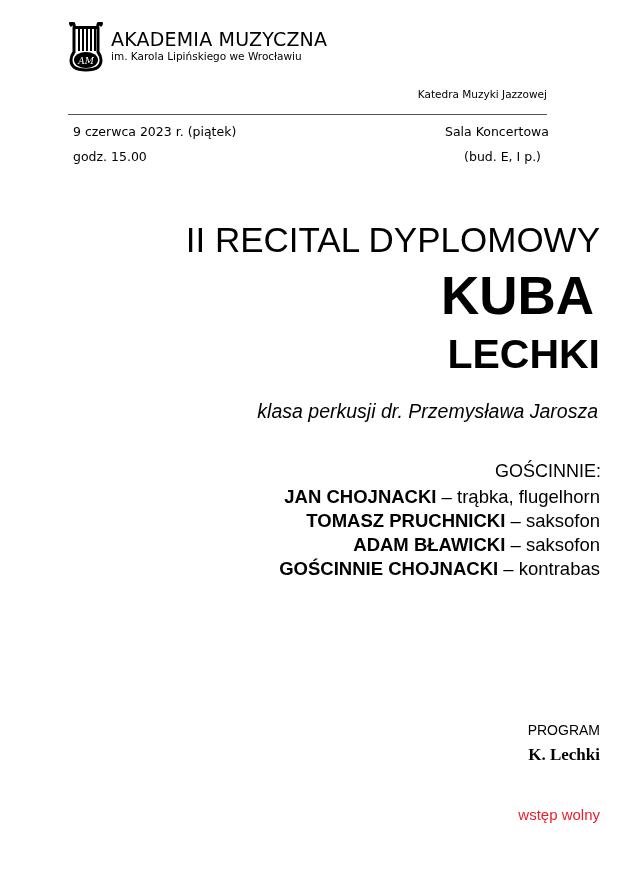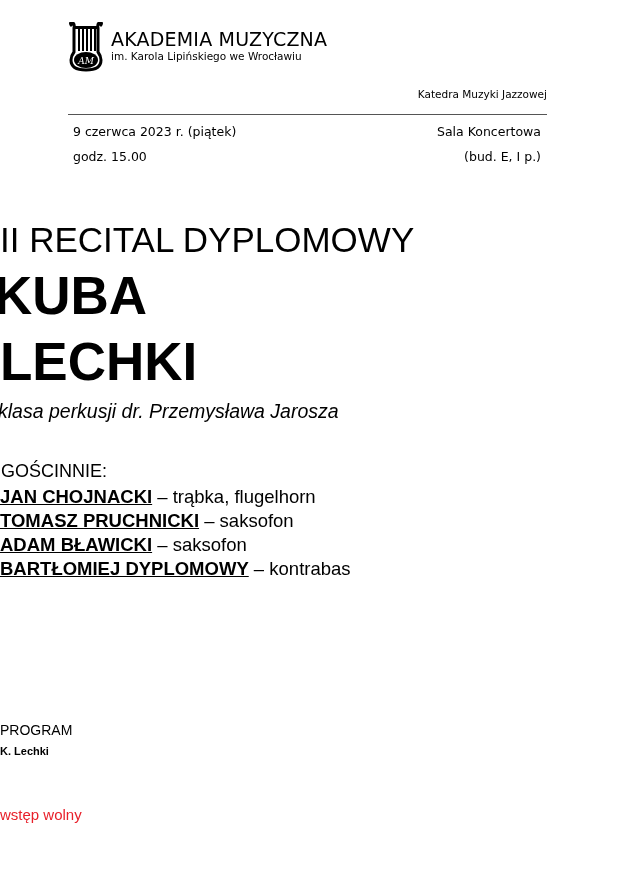--- a/index.html
+++ b/index.html
@@ -9,36 +9,36 @@
 
   .logo { position: absolute; left: 68px; top: 22px; width: 36px; height: 50px; }
   .brand-title { position: absolute; left: 111px; top: 28px; font-size: 19px; letter-spacing: 0.2px; }
   .brand-sub { position: absolute; left: 111px; top: 50px; font-size: 10.5px; }
 
   .dept { position: absolute; right: 73px; top: 88px; font-size: 10.5px; }
   .rule { position: absolute; left: 68px; top: 114px; width: 479px; height: 1px; background: #555; }
 
   .date { position: absolute; left: 73px; top: 124px; font-size: 12.5px; }
   .time { position: absolute; left: 73px; top: 149px; font-size: 12.5px; }
-  .venue { position: absolute; right: 79px; top: 124px; font-size: 12.5px; text-align: right; }
+  .venue { position: absolute; right: 71px; top: 124px; font-size: 12.5px; text-align: right; }
   .venue2 { position: absolute; right: 79px; top: 149px; font-size: 12.5px; text-align: right; }
 
-  .center { position: absolute; left: 0; width: 552px; text-align: left; }
+  .center { position: absolute; left: 0; width: 552px; text-align: right; padding-left: 48px; }
   .recital { top: 220px; font-size: 35px; }
   .name1 { top: 265px; font-size: 53px; font-weight: bold; left: -6px; }
-  .name2 { top: 331px; font-size: 53px; font-weight: bold; left: 0; }
+  .name2 { top: 331px; font-size: 41px; font-weight: bold; left: 0; }
   .klasa { top: 400px; font-size: 19.5px; font-style: italic; left: -2px; }
 
   .guests-head { top: 461px; font-size: 18px; left: 1px; }
   .guest { font-size: 18.5px; line-height: 24px; }
-  .guest b { font-weight: bold; text-decoration: underline; }
+  .guest b { font-weight: bold; }
   .guests { top: 485px; }
 
   .program { top: 722px; font-size: 14px; }
-  .composer { top: 745px; font-size: 11px; font-weight: bold; }
+  .composer { top: 745px; font-size: 17px; font-weight: bold; font-family: Liberation Serif, serif; }
   .entry { top: 806px; font-size: 15px; color: #e8202a; }
 </style>
 </head>
 <body>
 
 <svg class="logo" viewBox="0 0 36 50">
   <path d="M4 4 Q1 1 4 0 Q7 2 6 6 L6 30 Q3 34 3 38 Q3 48 18 48 Q33 48 33 38 Q33 34 30 30 L30 6 Q29 2 32 0 Q35 1 32 4" fill="none" stroke="#000" stroke-width="3"></path>
   <rect x="10" y="5" width="2" height="24" fill="#000"></rect>
   <rect x="14" y="5" width="2" height="24" fill="#000"></rect>
   <rect x="18" y="5" width="2" height="24" fill="#000"></rect>
@@ -63,18 +63,18 @@
 <div class="center arial recital">II RECITAL DYPLOMOWY</div>
 <div class="center arial name1">KUBA</div>
 <div class="center arial name2">LECHKI</div>
 <div class="center arial klasa">klasa perkusji dr. Przemysława Jarosza</div>
 
 <div class="center arial guests-head">GOŚCINNIE:</div>
 <div class="center arial guests">
   <div class="guest"><b>JAN CHOJNACKI</b><span> – trąbka, flugelhorn</span></div>
   <div class="guest"><b>TOMASZ PRUCHNICKI</b><span> – saksofon</span></div>
   <div class="guest"><b>ADAM BŁAWICKI</b><span> – saksofon</span></div>
-  <div class="guest"><b>BARTŁOMIEJ DYPLOMOWY</b><span> – kontrabas</span></div>
+  <div class="guest"><b>GOŚCINNIE CHOJNACKI</b><span> – kontrabas</span></div>
 </div>
 
 <div class="center arial program">PROGRAM</div>
 <div class="center arial composer">K. Lechki</div>
 <div class="center arial entry">wstęp wolny</div>
 
 </body></html>

